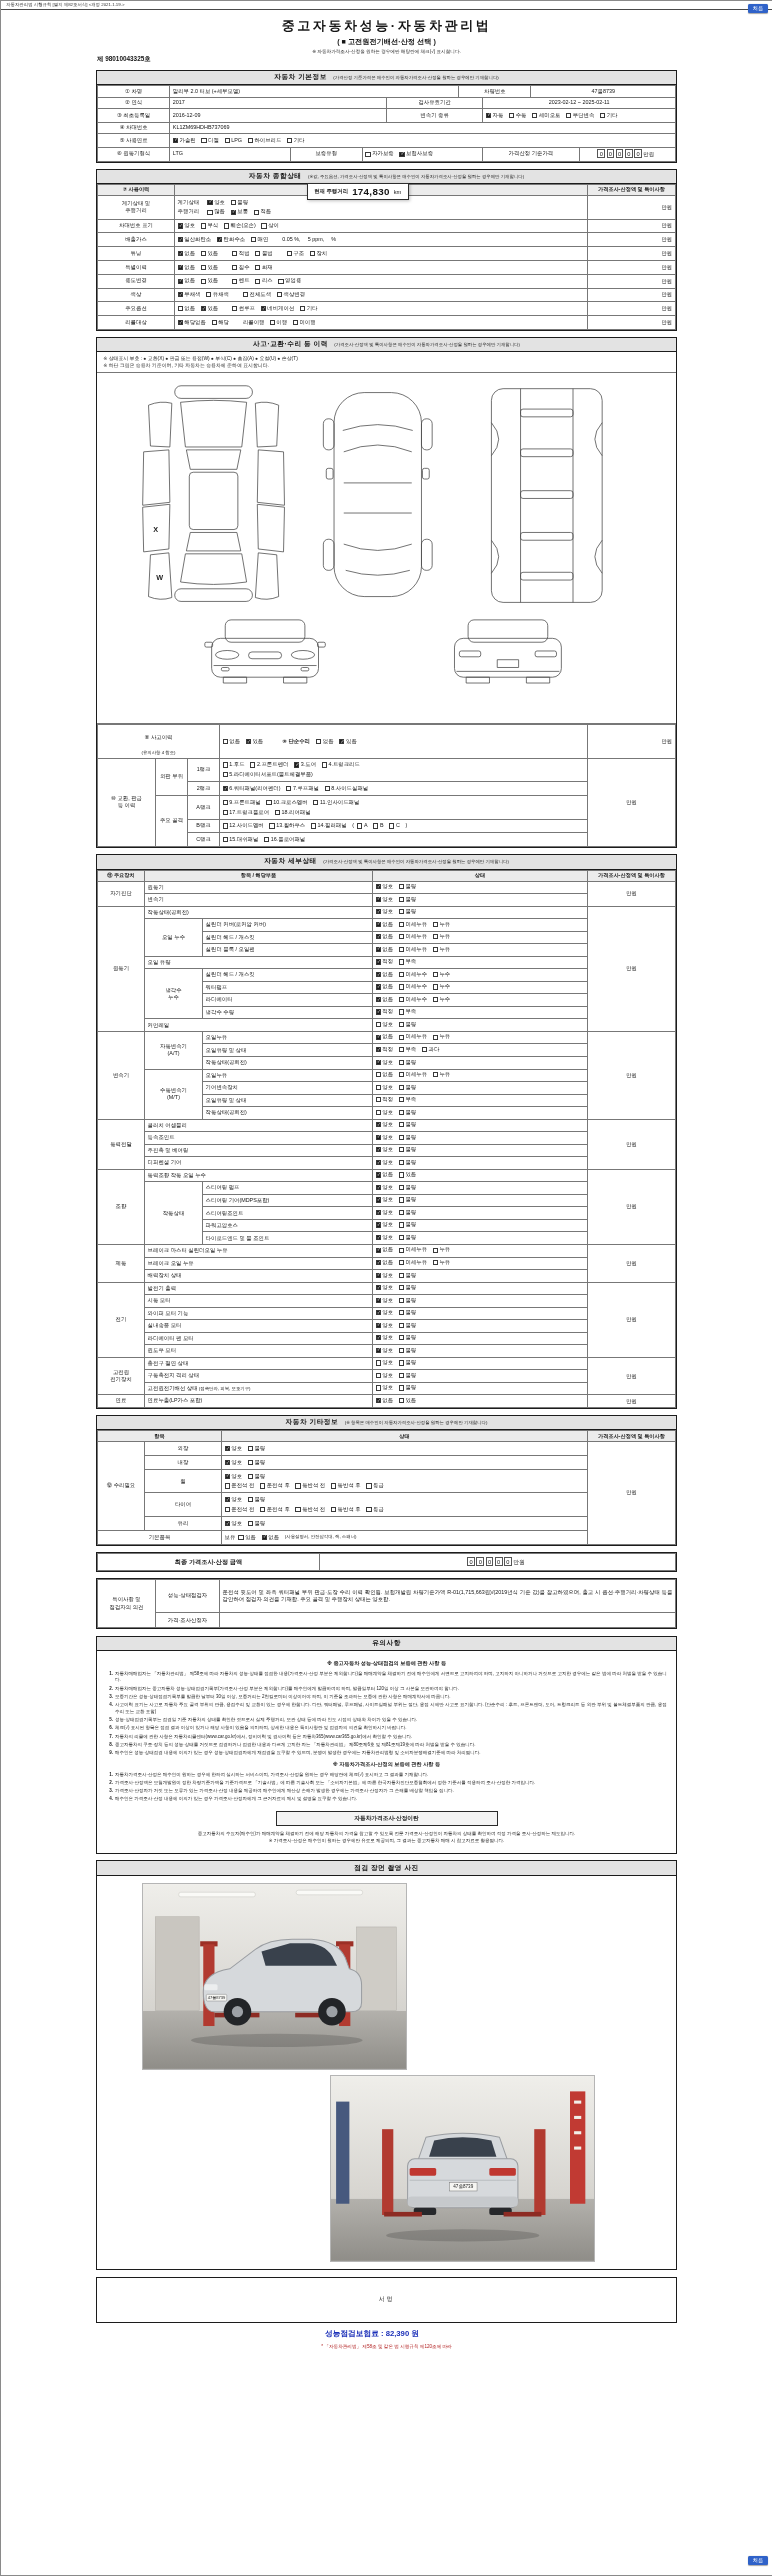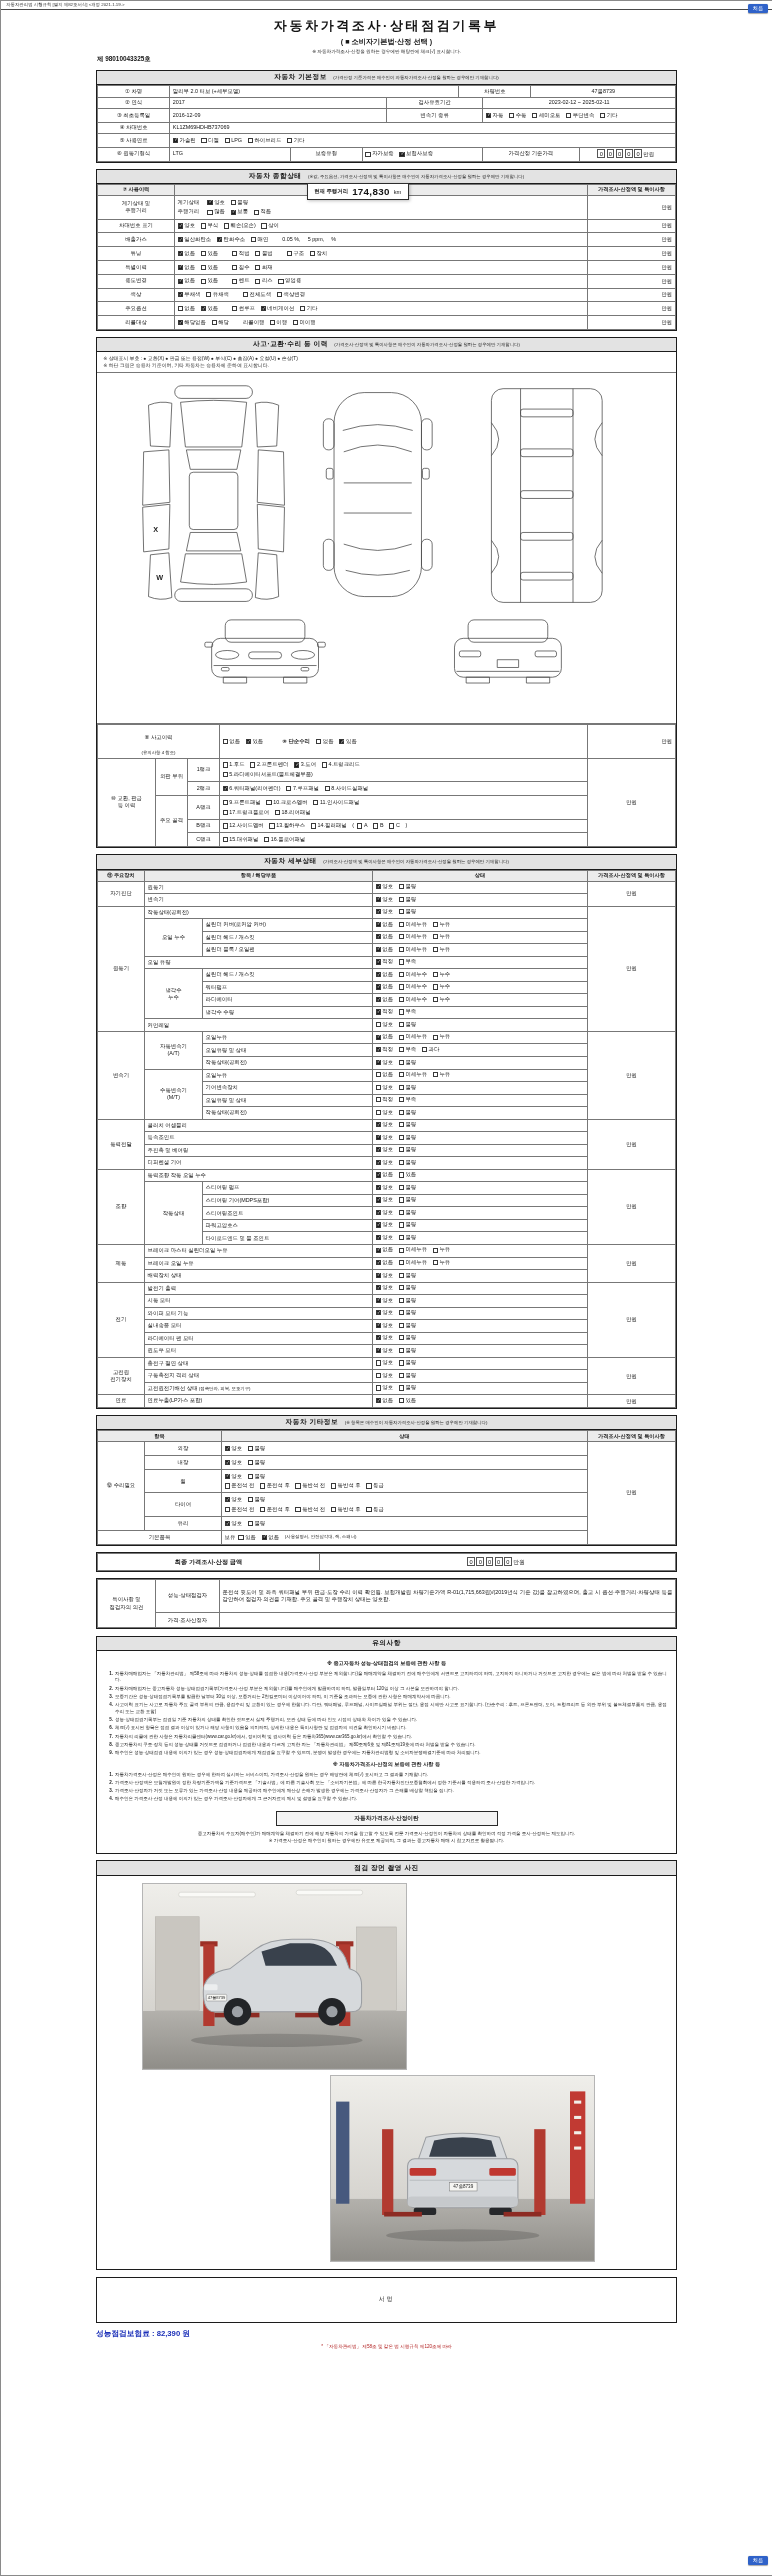--- a/index.html
+++ b/index.html
@@ -57,37 +57,37 @@
   .minibox{width:222px;margin:8.2px auto 4.1px;border:0.7px solid #2a2a2a;text-align:center;font-weight:bold;
            font-size:5.7px;padding:2.6px 0;background:#f4f4f4}
   .miniline{font-size:4.5px;text-align:center;color:#222;margin:1px auto;width:453px;line-height:1.5}
   .op-text{font-size:4.9px;line-height:1.55;padding:2.6px 4.6px;vertical-align:top;text-align:justify}
   .photos{position:relative;height:393px;background:#fff}
   .photo{position:absolute;border:0.5px solid #b5b5b5}
   .photo1{left:45px;top:7.2px}
   .photo2{left:233px;top:199px}
   .sigbox{border:0.8px solid #1c1c1c;height:46px;margin-top:7.2px;display:flex;align-items:center;
           justify-content:center;font-size:6.2px;letter-spacing:1.5px;color:#333}
-  .insurance{text-align:left;padding-right:29px;margin-top:6.2px;font-size:7.7px;font-weight:bold;color:#1b2fb8}
+  .insurance{text-align:center;padding-right:29px;margin-top:6.2px;font-size:7.7px;font-weight:bold;color:#1b2fb8}
   .footnote{text-align:center;font-size:4.6px;color:#b22222;margin-top:5.2px}
 </style>
 </head>
 <body>
 
 <div class="page-frame"></div>
 <div class="corner-btn top">처음</div>
 <div class="corner-btn bot">처음</div>
 
 <div class="topbar">자동차관리법 시행규칙 [별지 제82호서식] &lt;개정 2021.1.19.&gt;</div>
 
 <div class="doc">
 
   <div class="titlewrap">
-    <div class="title">자동차가격조사·상태점검기록부</div>
-    <div class="subtitle">( ■ 소비자기본법·산정 선택 )</div>
+    <div class="title">중고자동차성능·자동차관리법</div>
+    <div class="subtitle">( ■ 고전원전기배선·산정 선택 )</div>
     <div class="subnote">※ 자동차가격조사·산정을 원하는 경우에만 해당란에 체크(√) 표시합니다.</div>
   </div>
   <div class="docno">제 98010043325호</div>
 
   <div class="section">
     <div class="shead">
       <span>자동차 기본정보</span>
       <span class="note">(가격산정 기준가격은 매수인이 자동차가격조사·산정을 원하는 경우에만 기재합니다)</span>
     </div>
     <table class="grid" style="table-layout:fixed">

